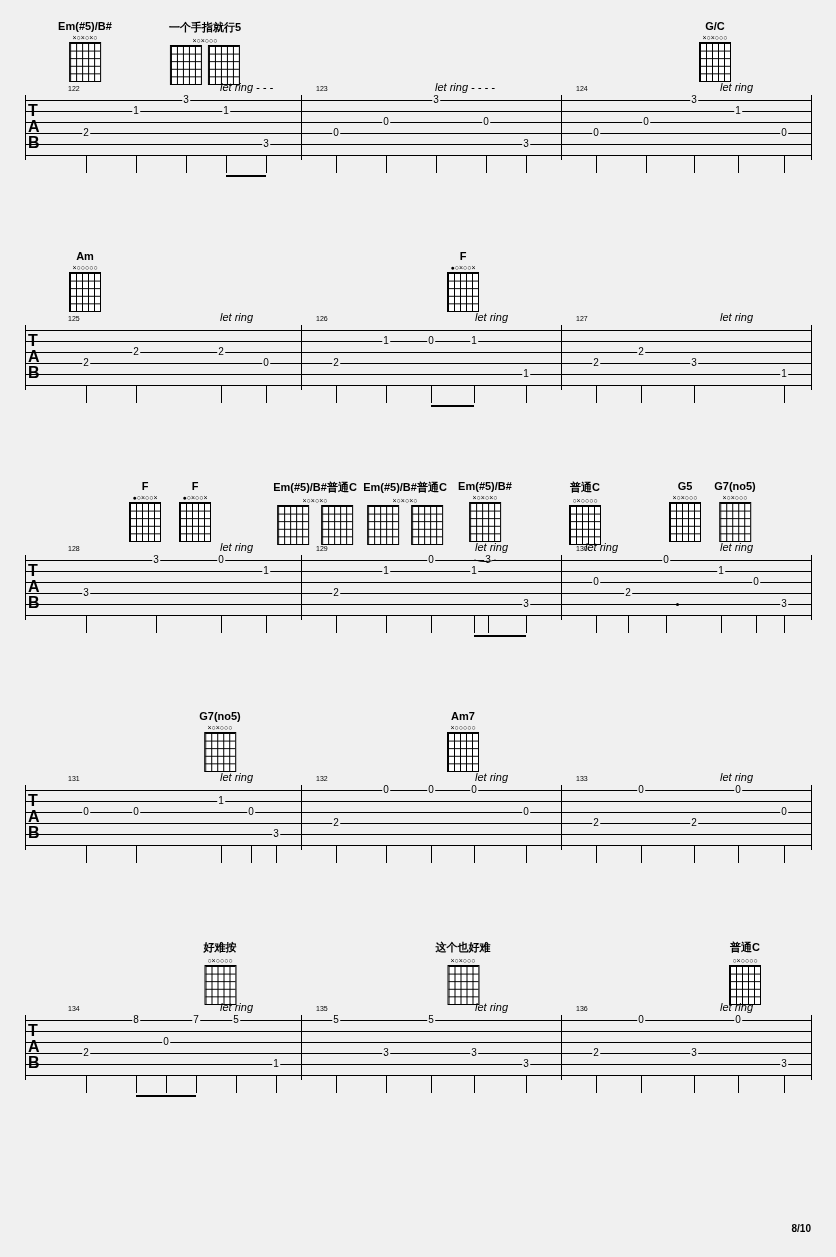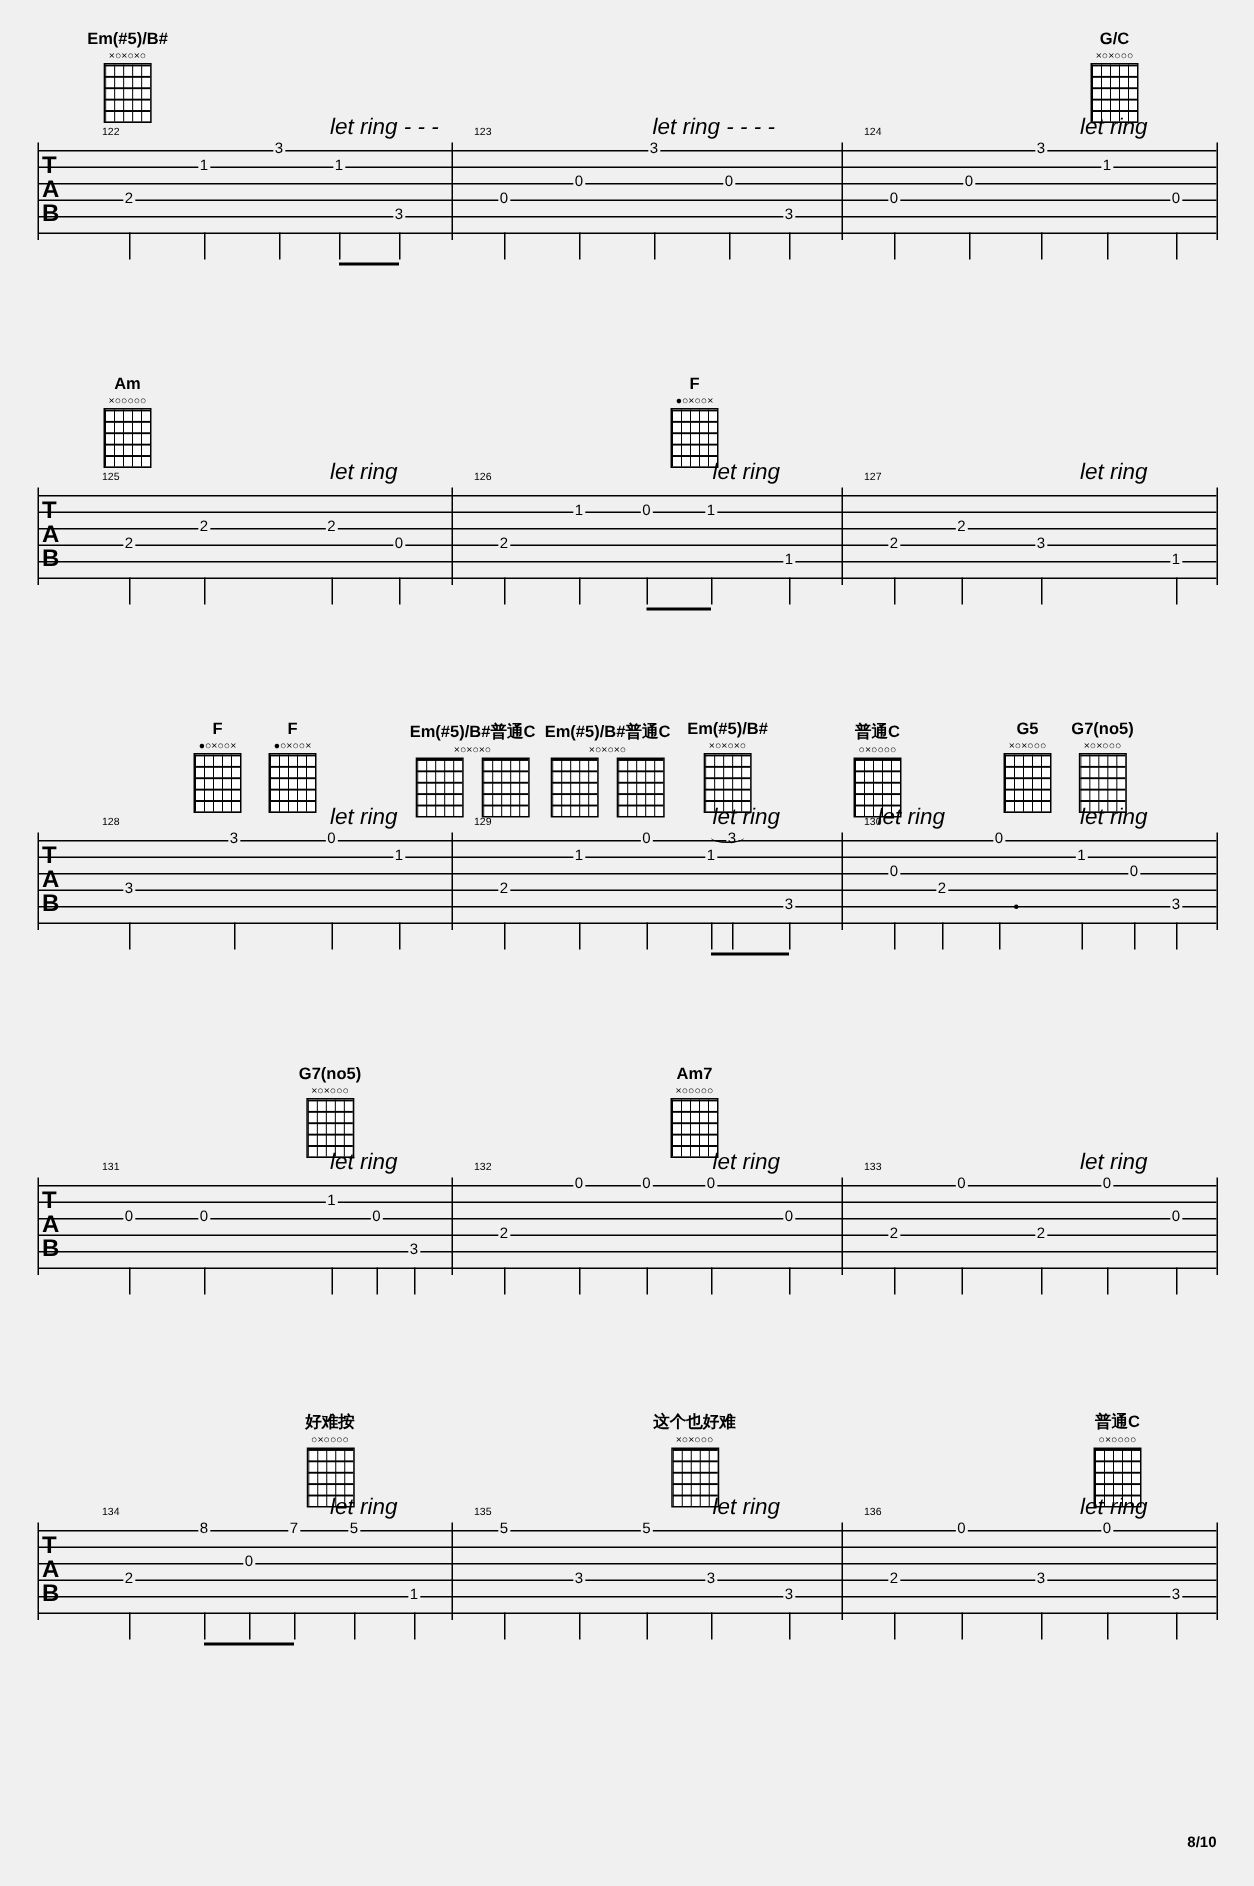--- a/index.html
+++ b/index.html
@@ -54,21 +54,21 @@
   }
   .chord-top {
     font-size: 7px;
     text-align: center;
     letter-spacing: 0px;
     margin-bottom: 1px;
     line-height: 7px;
   }
   .letring {
     position: absolute;
-    font-size: 15px;
+    font-size: 11px;
     font-style: italic;
   }
   .tab-staff {
     position: relative;
     height: 65px;
     border-left: 1px solid #000;
     border-right: 1px solid #000;
   }
   .tab-line {
     position: absolute;
@@ -143,21 +143,29 @@
   <div id="systems-container">
       <div class="system">
         <div class="chord-row">
           <div class="chord-block" style="left: 60px; transform: translateX(-50%);">
             <div class="chord-name">Em(#5)/B#</div>
             <div class="chord-top">×○×○×○</div>
             <div style="display: flex; gap: 3px;">
               <div class="chord-diagram"></div>
             </div>
           </div>
-          <div class="chord-block" style="left: 718px; transform: translateX(-50%);">
+          <div class="chord-block" style="left: 180px; transform: translateX(-50%);">
+            <div class="chord-name">一个手指就行5</div>
+            <div class="chord-top">×○×○○○</div>
+            <div style="display: flex; gap: 3px;">
+              <div class="chord-diagram"></div>
+              <div class="chord-diagram"></div>
+            </div>
+          </div>
+          <div class="chord-block" style="left: 690px; transform: translateX(-50%);">
             <div class="chord-name">G/C</div>
             <div class="chord-top">×○×○○○</div>
             <div style="display: flex; gap: 3px;">
               <div class="chord-diagram"></div>
             </div>
           </div>
           <div class="letring" style="left: 195px; bottom: 2px;">let ring - - -</div>
           <div class="letring" style="left: 410px; bottom: 2px;">let ring - - - -</div>
           <div class="letring" style="left: 695px; bottom: 2px;">let ring</div>
         </div>

